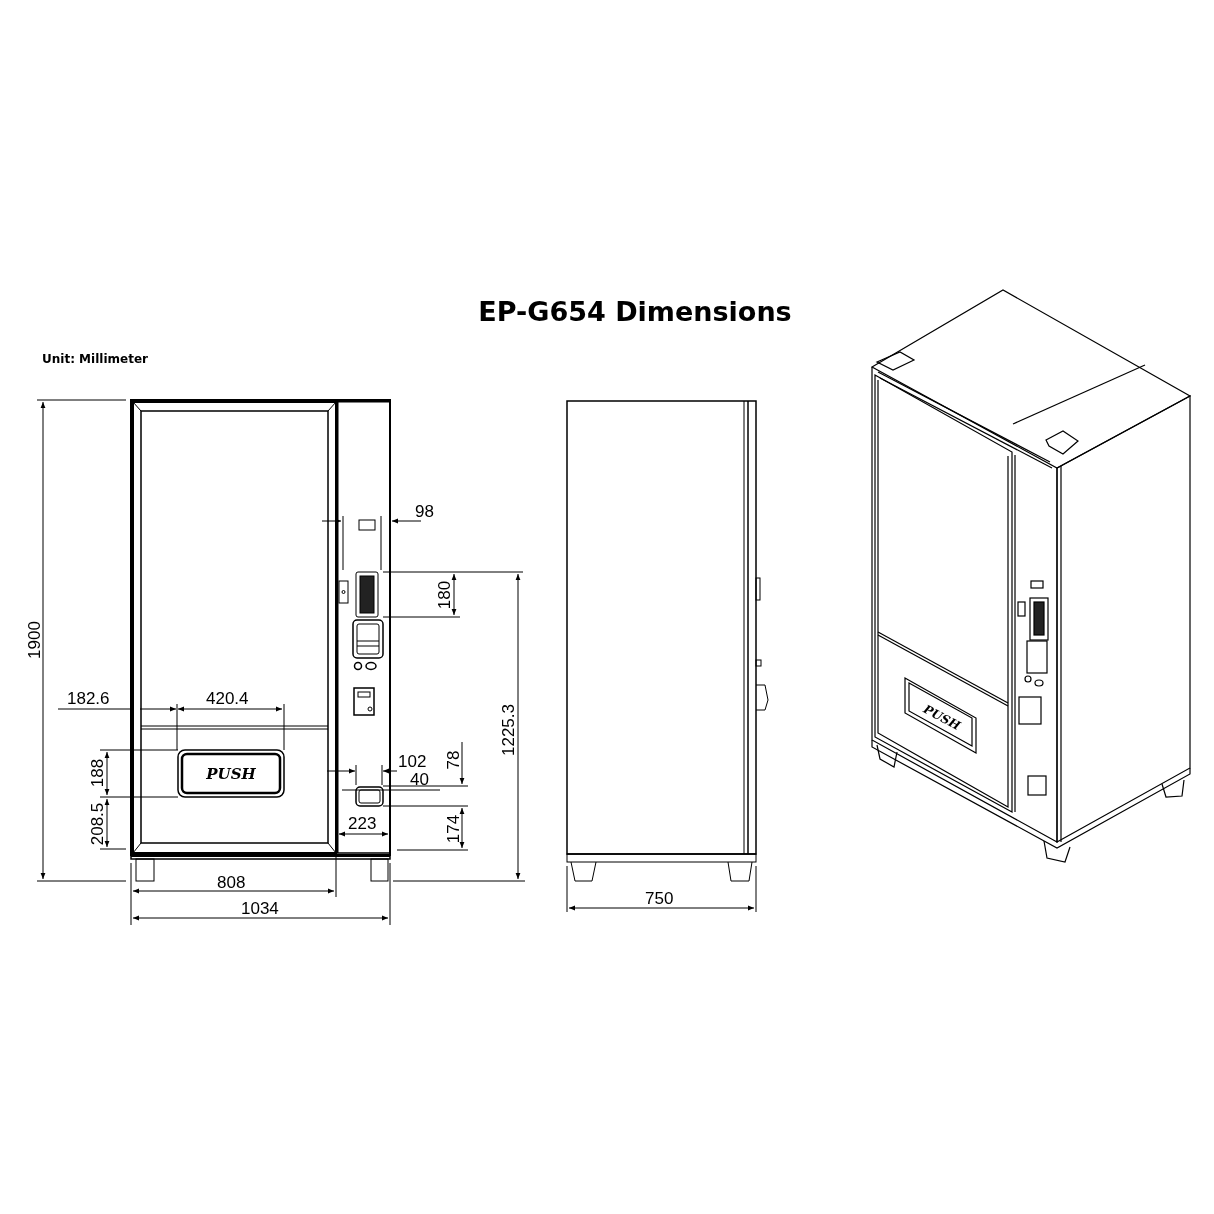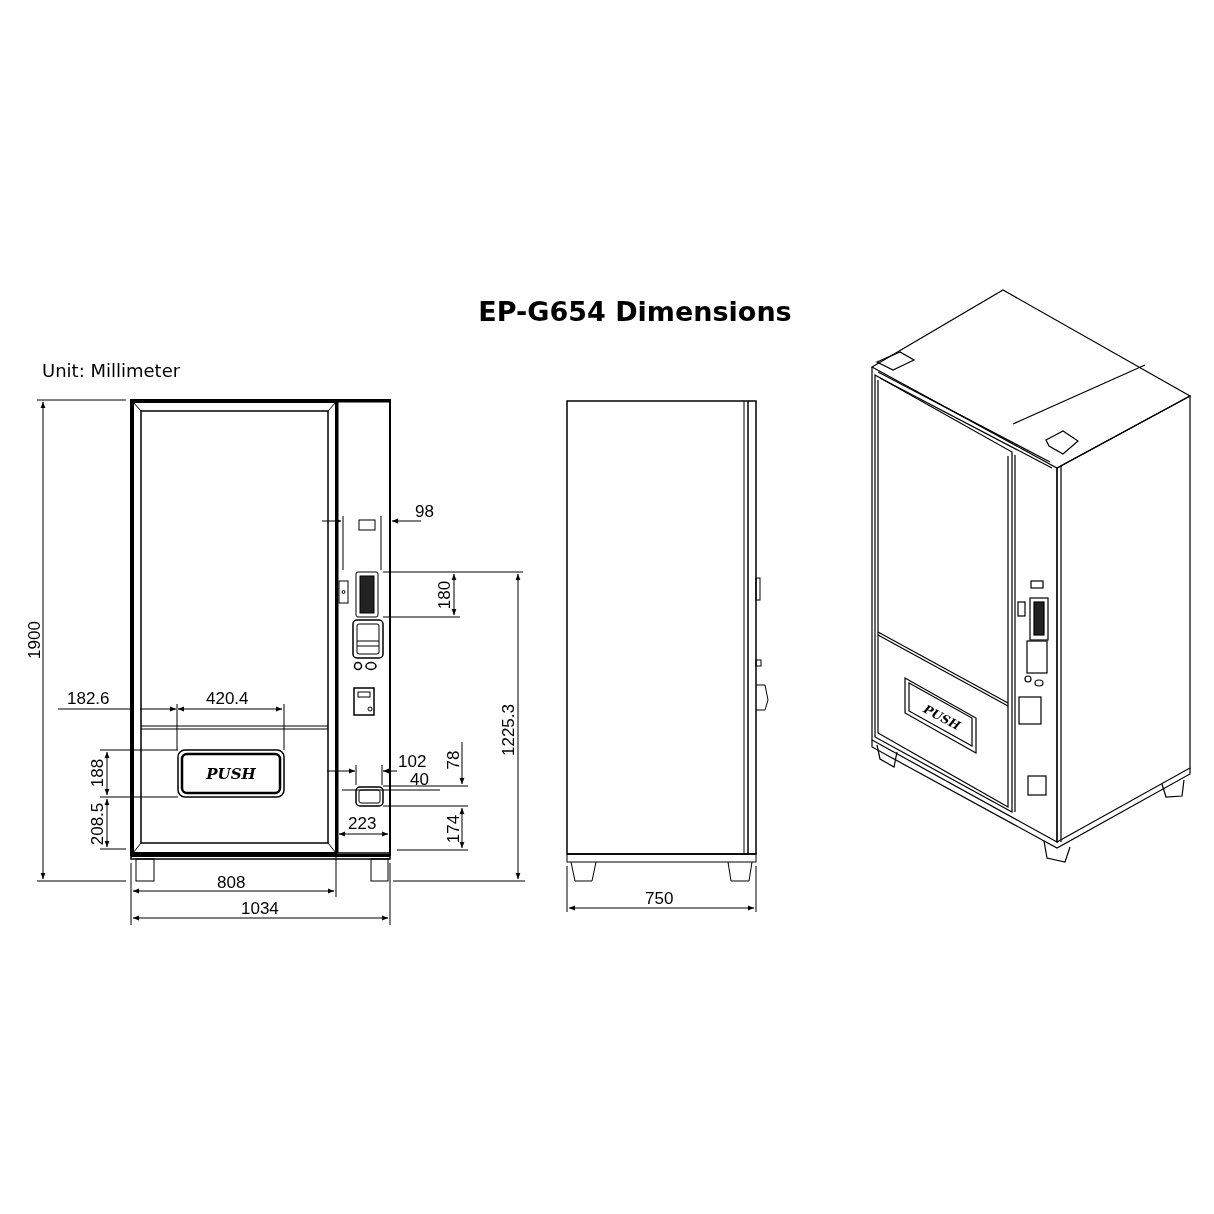--- a/index.html
+++ b/index.html
@@ -1,18 +1,18 @@
 <!DOCTYPE html>
 <html><head>
 <meta charset="utf-8">
 <style>
   html, body { margin:0; padding:0; background:#fff; }
   body { width:1214px; height:1214px; position:relative; overflow:hidden; font-family:"Liberation Sans", sans-serif; color:#000; }
   .title { position:absolute; left:0; width:1270px; top:296px; text-align:center; font-family:"DejaVu Sans", sans-serif; font-weight:bold; font-size:27px; }
-  .unit { position:absolute; left:42px; top:360px; font-family:"DejaVu Sans", sans-serif; font-weight:normal; font-size:18px; }
+  .unit { position:absolute; left:42px; top:352px; font-family:"DejaVu Sans", sans-serif; font-weight:bold; font-size:12px; }
   svg { position:absolute; left:0; top:0; }
   svg text { font-family:"Liberation Sans", sans-serif; font-size:17px; fill:#000; }
 </style>
 </head>
 <body>
 
 <div class="title">EP-G654 Dimensions</div>
 <div class="unit">Unit: Millimeter</div>
 
 <svg width="1214" height="1214" viewBox="0 0 1214 1214">

